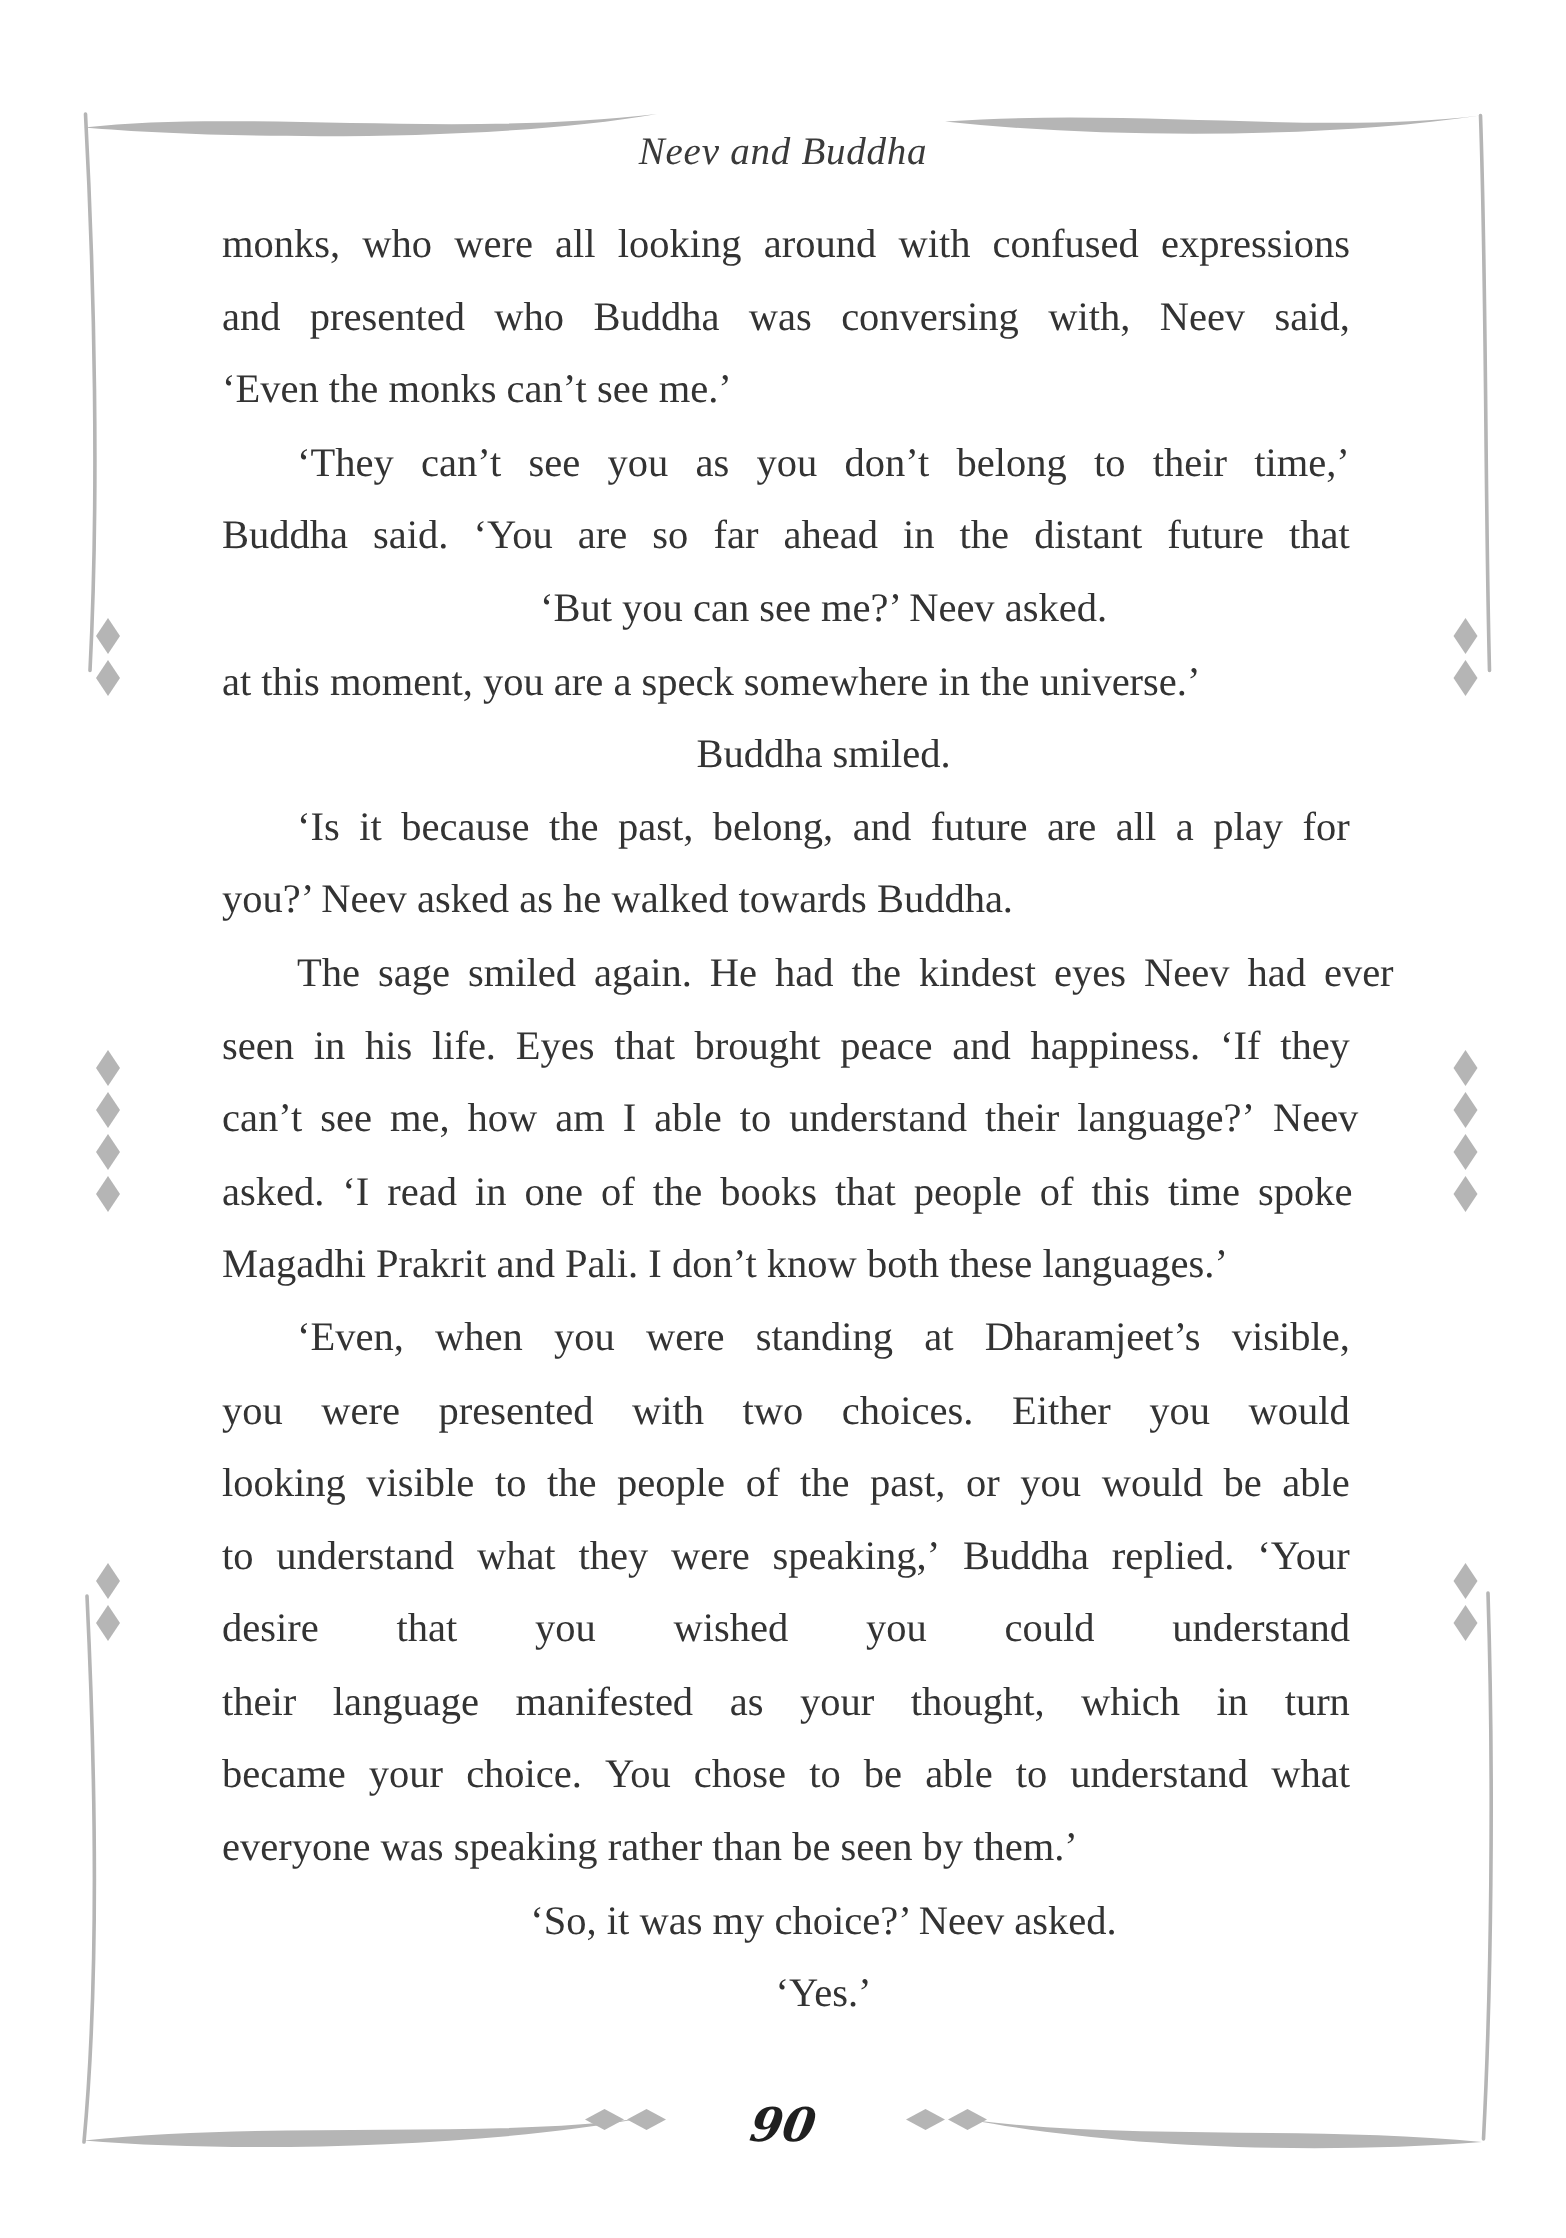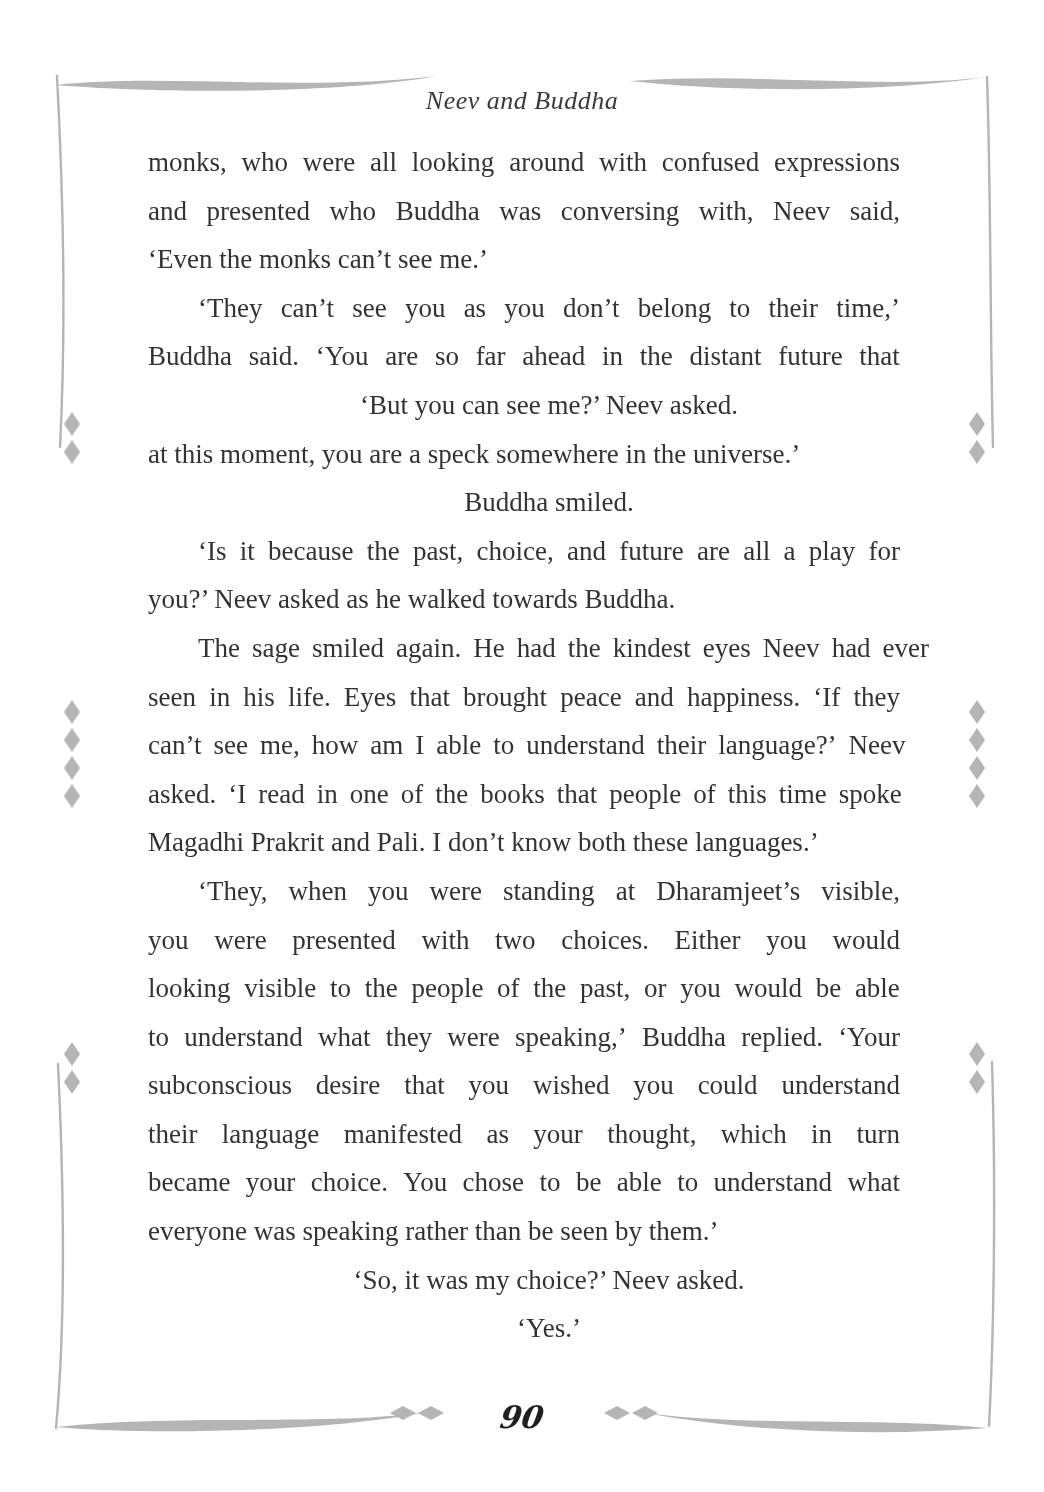--- a/index.html
+++ b/index.html
@@ -160,21 +160,21 @@
       </div>
       <div class="line indent">‘But you can see me?’ Neev asked.</div>
       <div class="line">at this moment, you are a speck somewhere in the universe.’</div>
       <div class="line indent">Buddha smiled.</div>
       <div class="line j indent">
         <span>‘Is</span>
         <span>it</span>
         <span>because</span>
         <span>the</span>
         <span>past,</span>
-        <span>choice,</span>
+        <span>belong,</span>
         <span>and</span>
         <span>future</span>
         <span>are</span>
         <span>all</span>
         <span>a</span>
         <span>play</span>
         <span>for</span>
       </div>
       <div class="line">you?’ Neev asked as he walked towards Buddha.</div>
       <div class="line j indent">
@@ -230,21 +230,21 @@
         <span>books</span>
         <span>that</span>
         <span>people</span>
         <span>of</span>
         <span>this</span>
         <span>time</span>
         <span>spoke</span>
       </div>
       <div class="line">Magadhi Prakrit and Pali. I don’t know both these languages.’</div>
       <div class="line j indent">
-        <span>‘They,</span>
+        <span>‘Even,</span>
         <span>when</span>
         <span>you</span>
         <span>were</span>
         <span>standing</span>
         <span>at</span>
         <span>Dharamjeet’s</span>
         <span>visible,</span>
       </div>
       <div class="line j">
         <span>you</span>
@@ -277,21 +277,20 @@
         <span>understand</span>
         <span>what</span>
         <span>they</span>
         <span>were</span>
         <span>speaking,’</span>
         <span>Buddha</span>
         <span>replied.</span>
         <span>‘Your</span>
       </div>
       <div class="line j">
-        <span>subconscious</span>
         <span>desire</span>
         <span>that</span>
         <span>you</span>
         <span>wished</span>
         <span>you</span>
         <span>could</span>
         <span>understand</span>
       </div>
       <div class="line j">
         <span>their</span>

